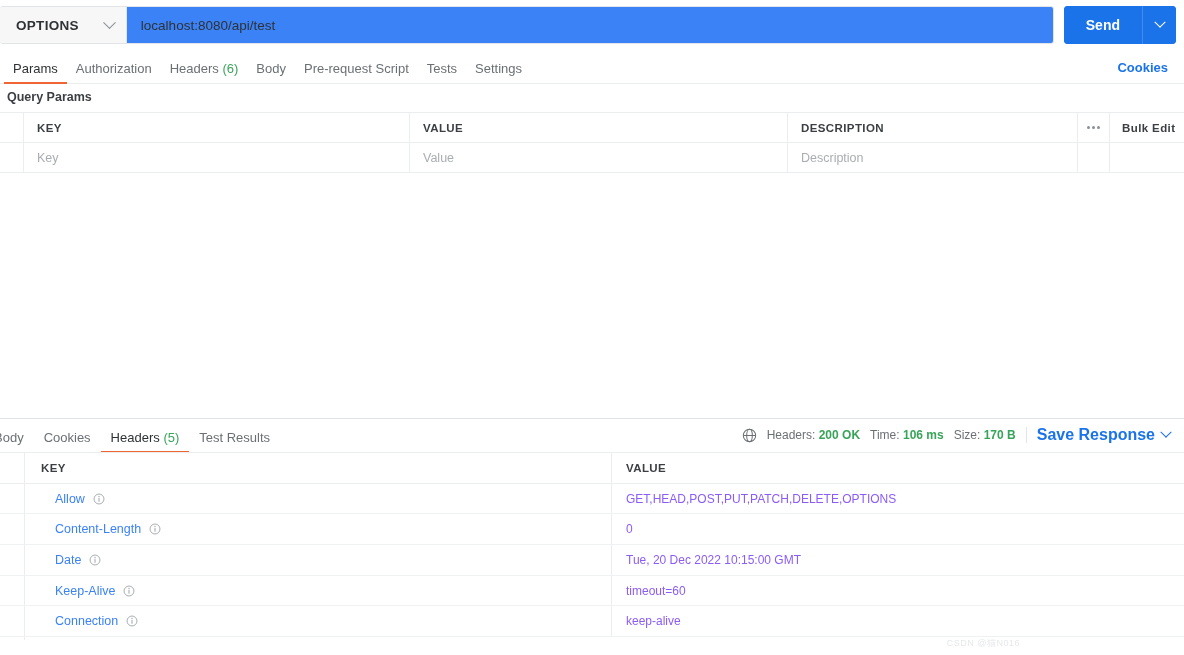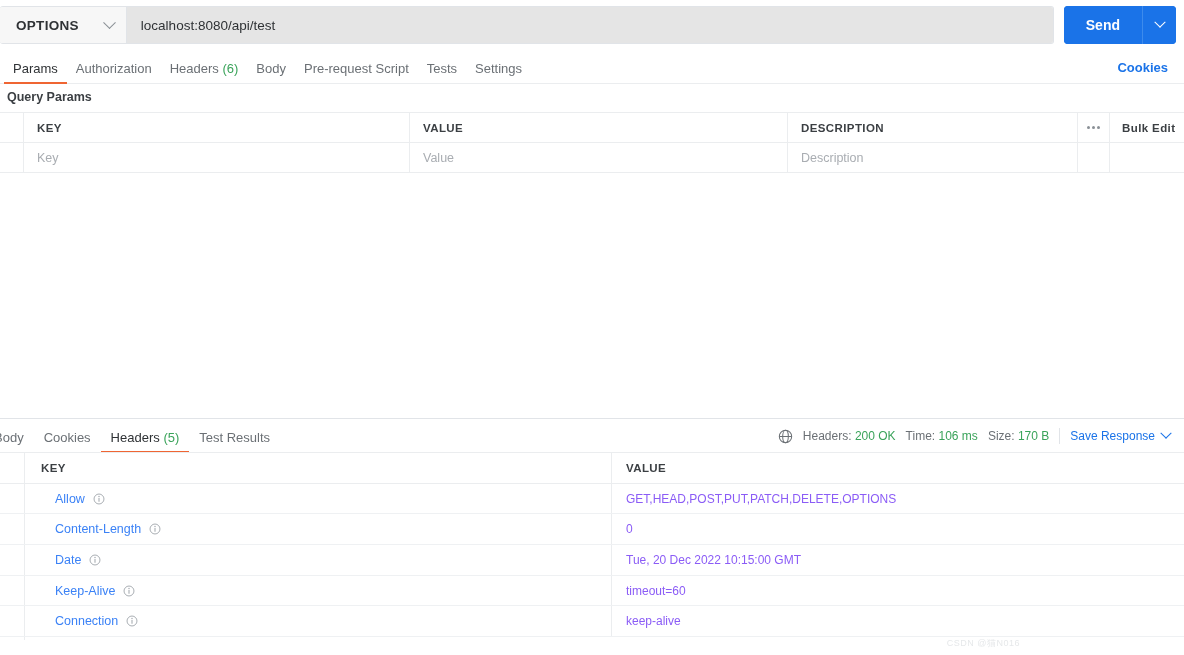--- a/index.html
+++ b/index.html
@@ -34,21 +34,21 @@
   }
   .method-label {
     font-size: 13.5px; font-weight: 700; letter-spacing: .3px; color: #2f3235;
   }
   .caret {
     width: 9px; height: 9px;
     border-right: 1.4px solid #8a9096; border-bottom: 1.4px solid #8a9096;
     transform: rotate(45deg) translate(-2px,-2px);
   }
   .url-input {
-    flex: 1; border: none; outline: none; background: #e5e5e5;
+    flex: 1; border: none; outline: none; background: #3b82f6;
     font-family: "Liberation Sans", sans-serif;
     font-size: 13.5px; color: #2f3235; padding: 0 14px;
   }
   .send-group {
     display: flex; align-items: stretch; margin-left: 10px;
     height: 38px; border-radius: 4px; overflow: hidden;
     background: #1a73e8;
   }
   .send-btn {
     display: flex; align-items: center; justify-content: center;
@@ -135,24 +135,24 @@
   }
   .res-tabs .tab { padding: 0 10px 8px 10px; }
   .res-tabs .tab:first-child { padding-left: 0; margin-left: -6px; }
 
   .status-wrap {
     margin-left: auto; display: flex; align-items: center;
     gap: 10px; padding-bottom: 8px; padding-right: 14px; font-size: 12px;
   }
   .globe { width: 15px; height: 15px; display: block; }
   .st-item { color: #6b7075; white-space: nowrap; }
-  .st-item b { font-weight: 400; color: #3aa35a; }
+  .st-item b { font-weight: 700; color: #3aa35a; }
   .st-sep { width: 1px; height: 16px; background: #e1e4e8; }
   .save-resp {
-    color: #1a73e8; font-weight: 400; font-size: 12px;
+    color: #1a73e8; font-weight: 700; font-size: 16px;
     display: flex; align-items: center; gap: 7px; cursor: pointer;
   }
   .caret-b {
     width: 8px; height: 8px;
     border-right: 1.4px solid #1a73e8; border-bottom: 1.4px solid #1a73e8;
     transform: rotate(45deg) translate(-2px,-2px);
   }
 
   
   .ht {

